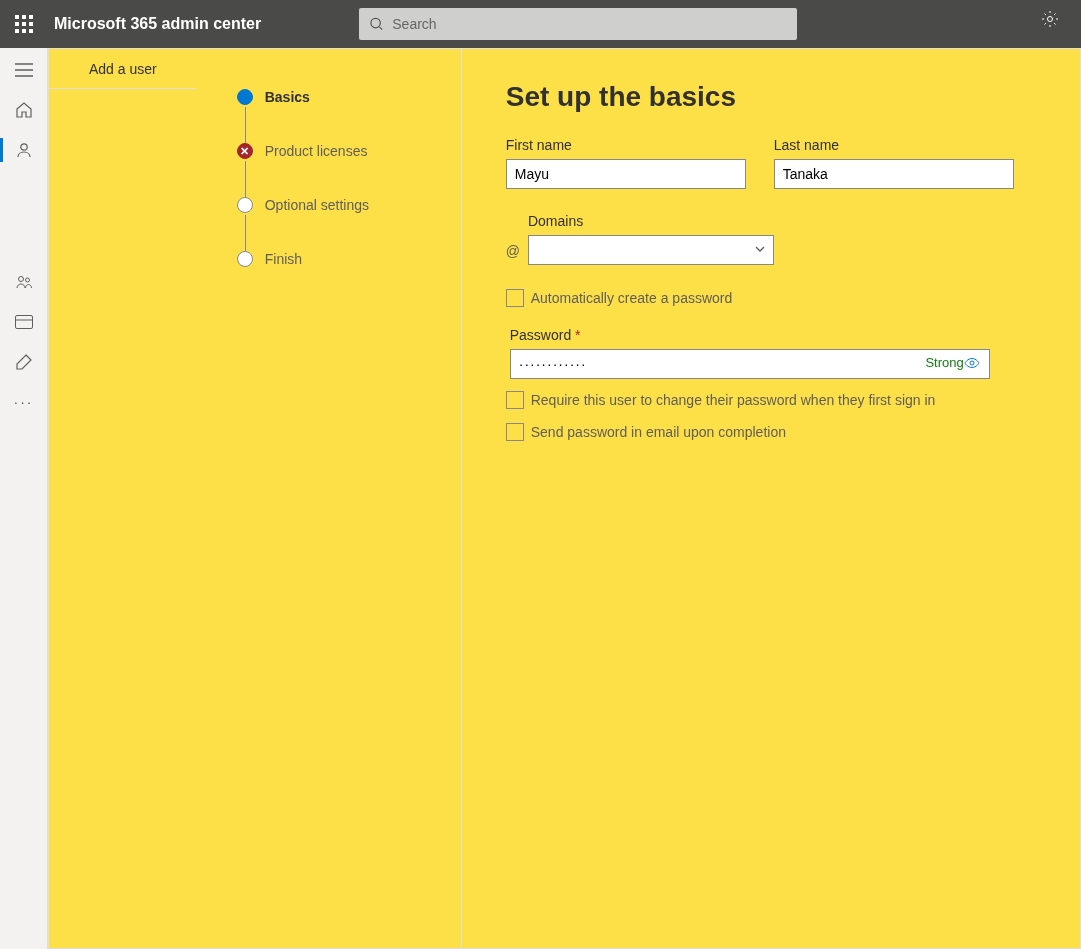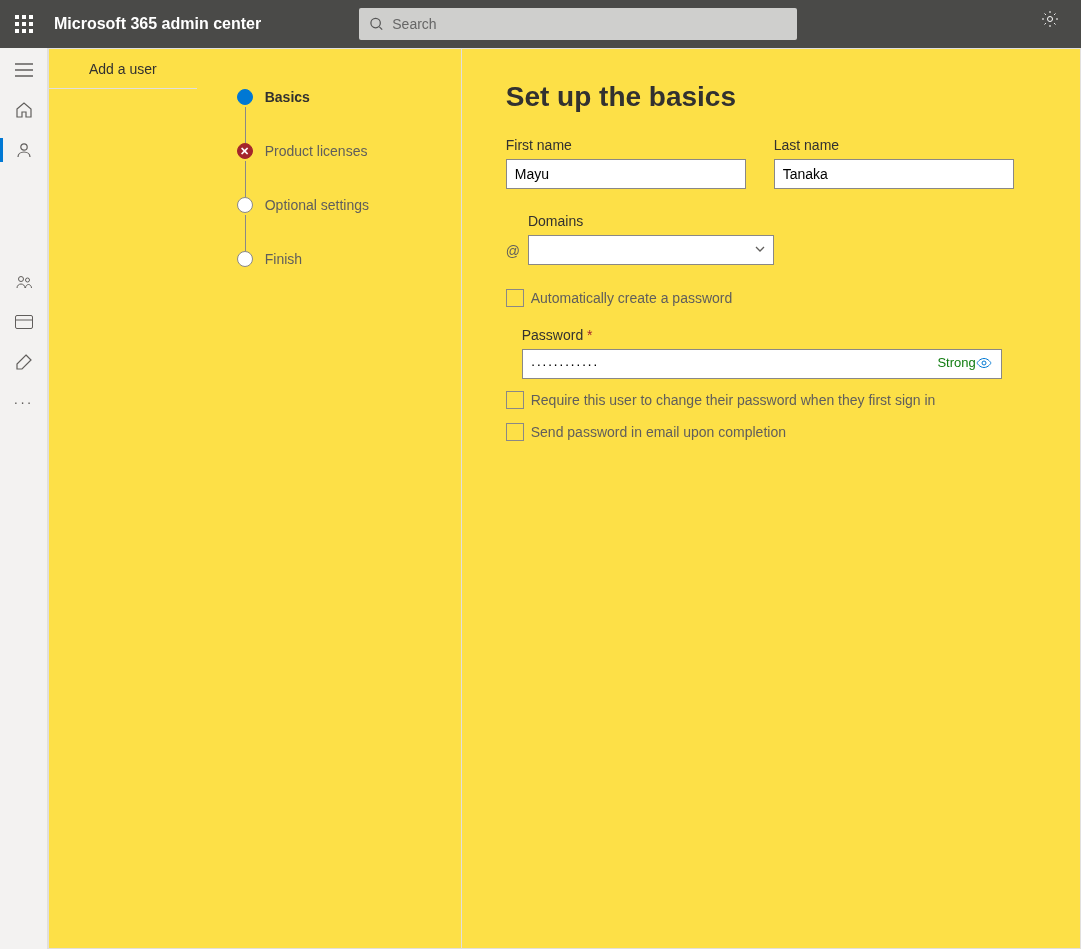--- a/index.html
+++ b/index.html
@@ -149,21 +149,21 @@
   .w514 { width: 514px; }
   .username-row { display: flex; align-items: flex-end; gap: 8px; margin-bottom: 24px; }
   .at { padding-bottom: 6px; color: #605e5c; }
   .select-wrap { position: relative; width: 246px; }
   .select-wrap .text-input { width: 100%; padding-right: 28px; cursor: pointer; }
   .chevron { position: absolute; right: 8px; top: 8px; color: #605e5c; pointer-events:none; }
   .checkbox-row { display: flex; align-items: center; gap: 7px; margin-bottom: 14px; font-size: 14px; color: #605e5c; }
   .chk {
     width: 18px; height: 18px; border: 1px solid #8a8886; cursor: pointer; flex-shrink:0;
   }
-  .pw-block { margin-left: 16px; margin-top: 20px; margin-bottom: 12px; }
+  .pw-block { margin-left: 4px; margin-top: 20px; margin-bottom: 12px; }
   .pw-wrap { position: relative; width: 480px; }
   .pw-wrap .text-input { width: 100%; padding-right: 90px; letter-spacing: 1px; }
   .strength { position: absolute; right: 26px; top: 6px; font-size: 13px; color: #107c10; }
   .eye { position: absolute; right: 10px; top: 6px; color: #0078d4; cursor: pointer; }
   svg { display:block; }
 </style>
 </head>
 <body>
 
 <div class="top-header">

